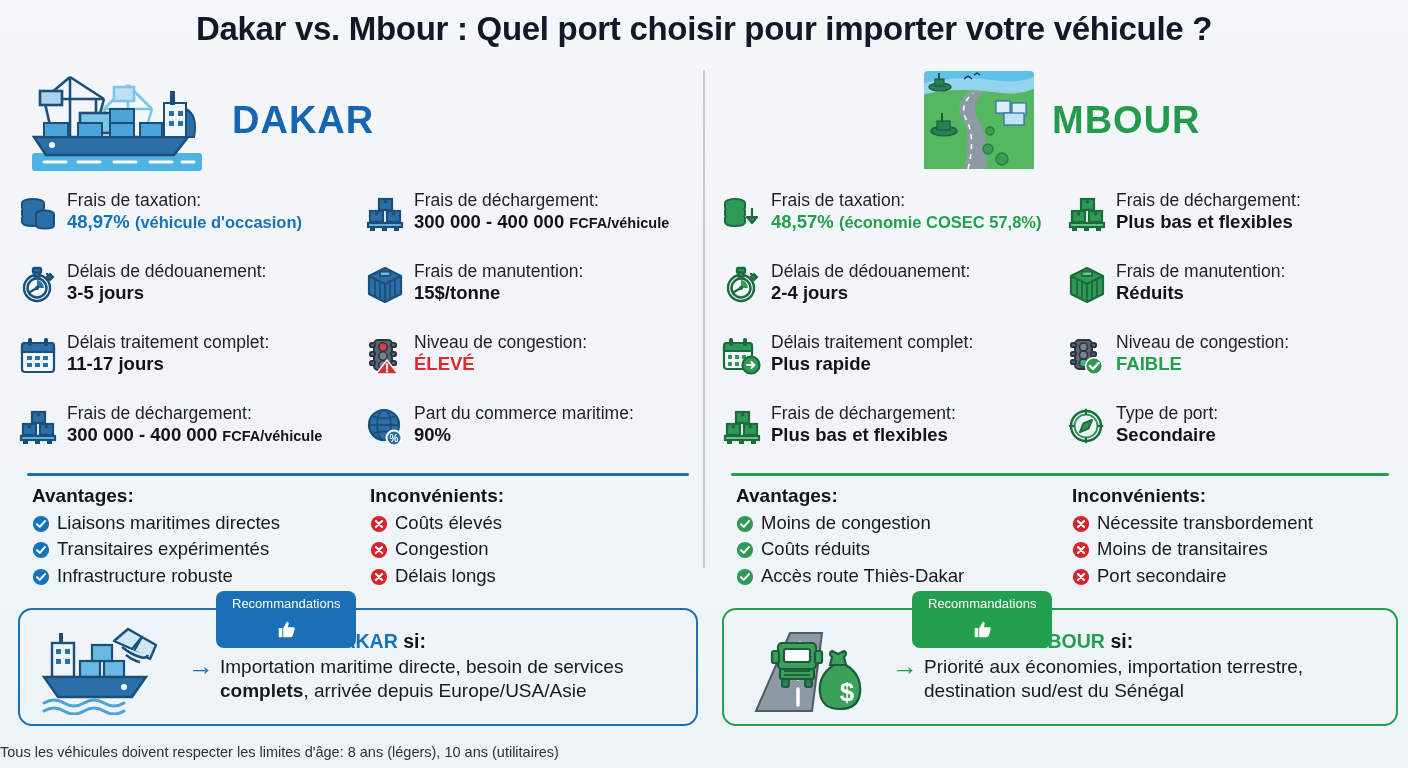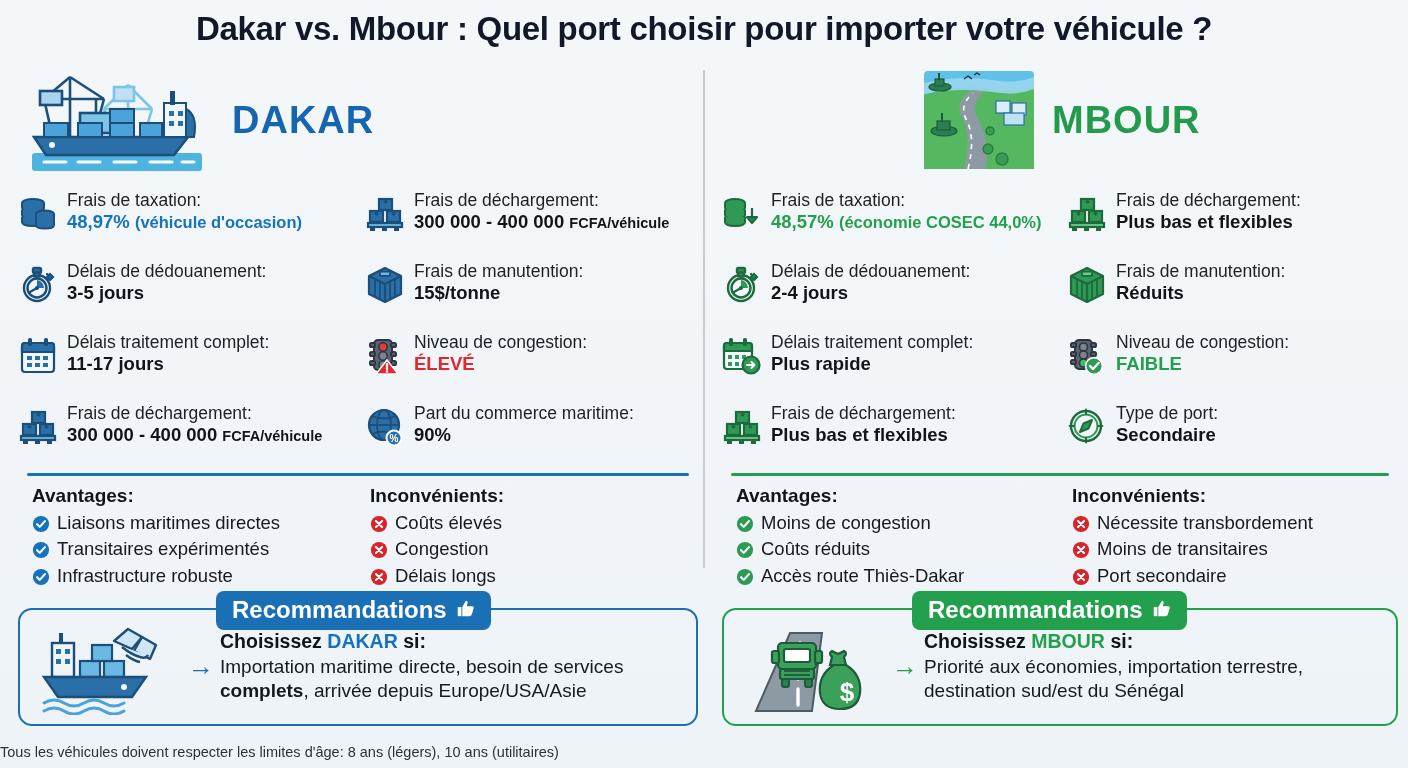--- a/index.html
+++ b/index.html
@@ -102,23 +102,24 @@
   .recbox {
     border: 2px solid; border-radius: 14px;
     height: 118px; display: flex; align-items: center;
     padding: 0 14px;
   }
   .recbox.blue  { border-color: #1a6fb5; }
   .recbox.green { border-color: #23a04d; }
   .recbadge {
     position: absolute; top: -17px; left: 198px;
     border-radius: 8px; padding: 5px 16px 6px 16px;
-    color: #ffffff; font-size: 24px; font-weight: bold;
+    color: #ffffff; font-size: 13px; font-weight: normal;
     display: flex; align-items: center; gap: 8px;
     white-space: nowrap;
+    flex-direction: column;
   }
   .recbadge.blue  { background: #1a6fb5; }
   .recbadge.green { background: #23a04d; }
   .recbadge.green { left: 190px; }
   .rec-illus { flex: 0 0 150px; width: 150px; height: 96px; }
   .rec-arrow { flex: 0 0 34px; font-size: 26px; text-align: center; }
   .rec-arrow.blue  { color: #1a6fb5; }
   .rec-arrow.green { color: #23a04d; }
   .rec-text { padding-left: 2px; }
   .rec-title {
@@ -533,21 +534,21 @@
                 <path d="M3 9v5q0 4 10 4t10-4V9"></path>
         <path d="M3 16v5q0 4 10 4t10-4v-5"></path>
                 <path d="M3 23v5q0 4 10 4t10-4v-5"></path>
               </g>
         <g stroke="#1d6b3c" stroke-width="2.2" fill="#2f9a55" stroke-linejoin="round">
         <path d="M30 14 v11 M25 23 l5 6 l5-6 z"></path>
               </g>
             </svg></span>
           <span class="stext">
             <div class="slabel">Frais de taxation:</div>
-            <div class="svalue"><span class="accent-green">48,57%</span> <span class="note-green">(économie COSEC 44,0%)</span></div>
+            <div class="svalue"><span class="accent-green">48,57%</span> <span class="note-green">(économie COSEC 57,8%)</span></div>
           </span>
         </div>
         <div class="stat">
           <span class="sicon"><svg viewBox="0 0 40 40">
               <g stroke="#1d6b3c" stroke-width="2.2" fill="#2f9a55">
         <rect x="14" y="5" width="13" height="11"></rect>
                 <rect x="5" y="17" width="13" height="11"></rect>
                 <rect x="22" y="17" width="13" height="11"></rect>
               </g>
         <g stroke="#1d6b3c" stroke-width="2" fill="none">

